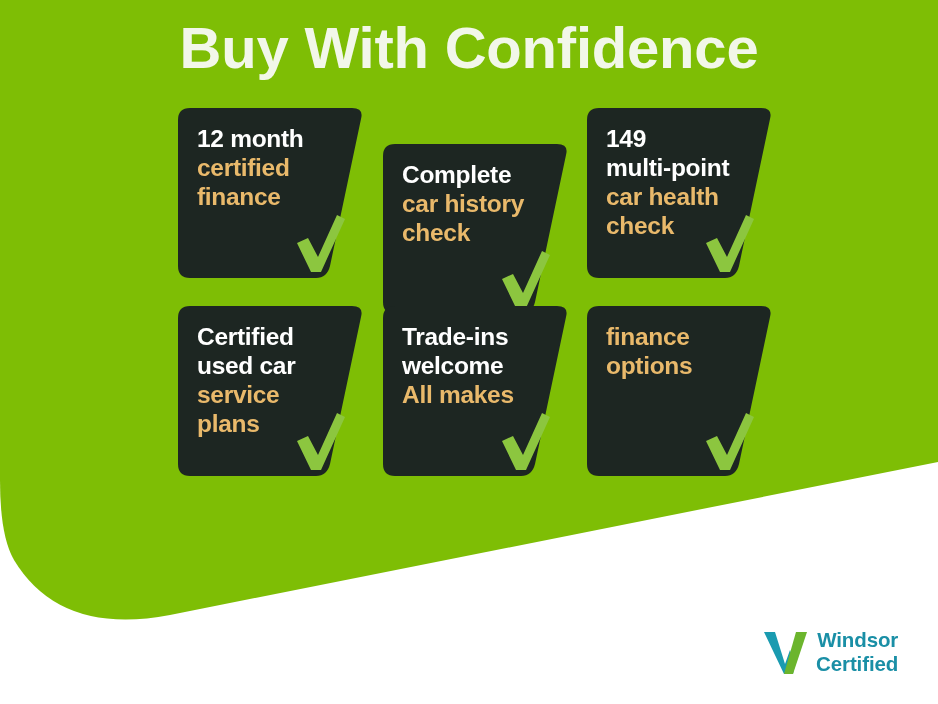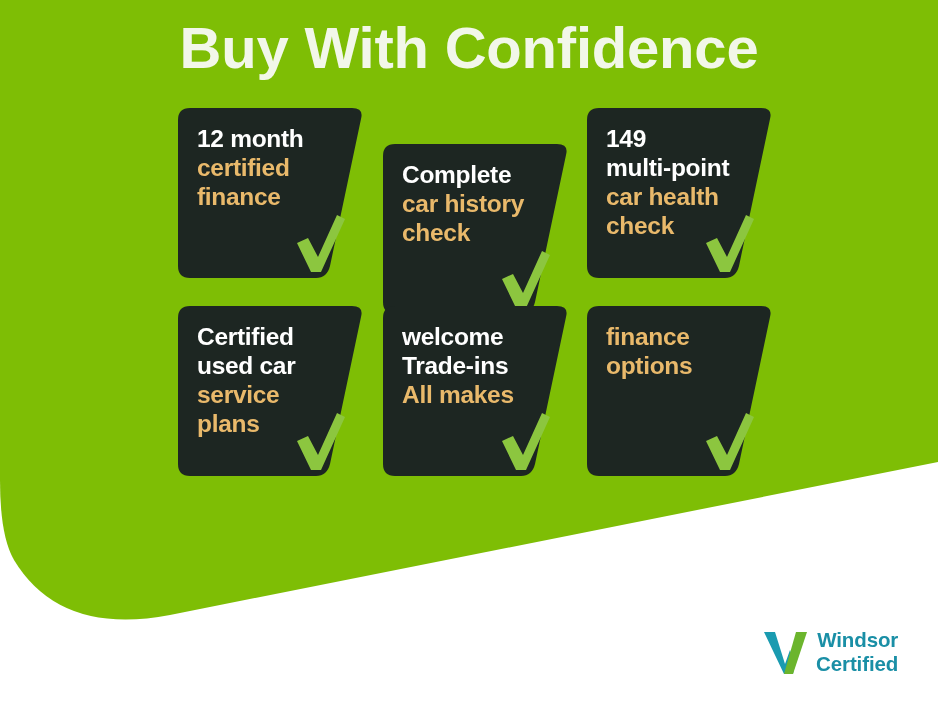--- a/index.html
+++ b/index.html
@@ -169,22 +169,22 @@
     <svg class="card-check" style="left:116px; top:104px;" viewBox="0 0 52 62">
       <path d="M 3,31 L 14,26 L 24,45 L 43,3 L 51,7 L 27,60 L 17,60 Z" fill="#8cc63f"></path>
     </svg>
   </div>
 
   <div class="card" style="left:383px; top:306px;">
     <svg class="card-shape" viewBox="0 0 186 170">
       <path d="M 12,0 L 174,0 Q 186,0 183,11 L 152,158 Q 149,170 138,170 L 12,170 Q 0,170 0,158 L 0,12 Q 0,0 12,0 Z" fill="#1d2622"></path>
     </svg>
     <div class="card-text">
+      <span class="line-white">Trade-ins</span>
       <span class="line-white">welcome</span>
-      <span class="line-white">Trade-ins</span>
       <span class="line-gold">All makes</span>
     </div>
     <svg class="card-check" style="left:116px; top:104px;" viewBox="0 0 52 62">
       <path d="M 3,31 L 14,26 L 24,45 L 43,3 L 51,7 L 27,60 L 17,60 Z" fill="#8cc63f"></path>
     </svg>
   </div>
 
   <div class="card" style="left:587px; top:306px;">
     <svg class="card-shape" viewBox="0 0 186 170">
       <path d="M 12,0 L 174,0 Q 186,0 183,11 L 152,158 Q 149,170 138,170 L 12,170 Q 0,170 0,158 L 0,12 Q 0,0 12,0 Z" fill="#1d2622"></path>

